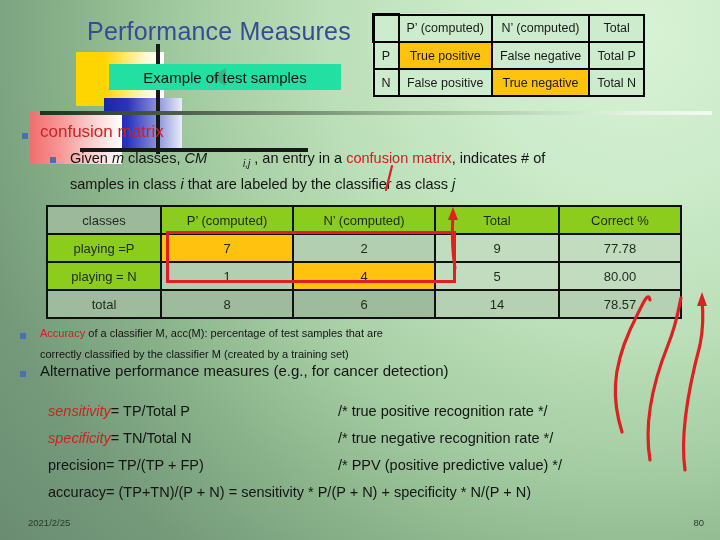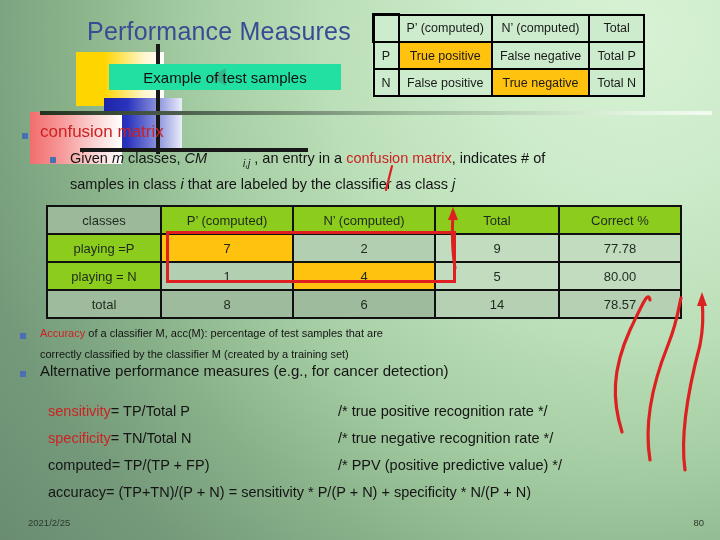--- a/index.html
+++ b/index.html
@@ -191,21 +191,21 @@
     top: 403px;
     width: 660px;
     font-size: 14.5px;
     color: #141414;
   }
   .frow {
     position: relative;
     height: 27px;
     white-space: nowrap;
   }
-  .fname { color: #cc2222; }
+  .fname { color: #cc2222; font-style: italic; }
   .fexpr { display: inline-block; }
   .fcomment {
     position: absolute;
     left: 290px;
     top: 0;
   }
   .frow.wide .fexpr { white-space: nowrap; }
 
   
   .cm {
@@ -381,21 +381,21 @@
   <div class="formulas">
     <div class="frow">
       <span class="fname">sensitivity</span><span class="fexpr"> = TP/Total P</span>
       <span class="fcomment">/* true positive recognition rate */</span>
     </div>
     <div class="frow">
       <span class="fname">specificity</span><span class="fexpr"> = TN/Total N</span>
       <span class="fcomment">/* true negative recognition rate */</span>
     </div>
     <div class="frow">
-      <span>computed</span><span class="fexpr"> =  TP/(TP + FP)</span>
+      <span>precision</span><span class="fexpr"> =  TP/(TP + FP)</span>
       <span class="fcomment">/* PPV (positive predictive value) */</span>
     </div>
     <div class="frow wide">
       <span>accuracy</span><span class="fexpr"> = (TP+TN)/(P + N) = sensitivity * P/(P + N) + specificity * N/(P + N)</span>
     </div>
   </div>
 
   <svg class="arrows" viewBox="0 0 720 540">
 
     <path d="M 622 432 C 612 400, 612 370, 630 330 C 642 305, 648 290, 650 300" fill="none" stroke="#dd2020" stroke-width="3.2" stroke-linecap="round"></path>

